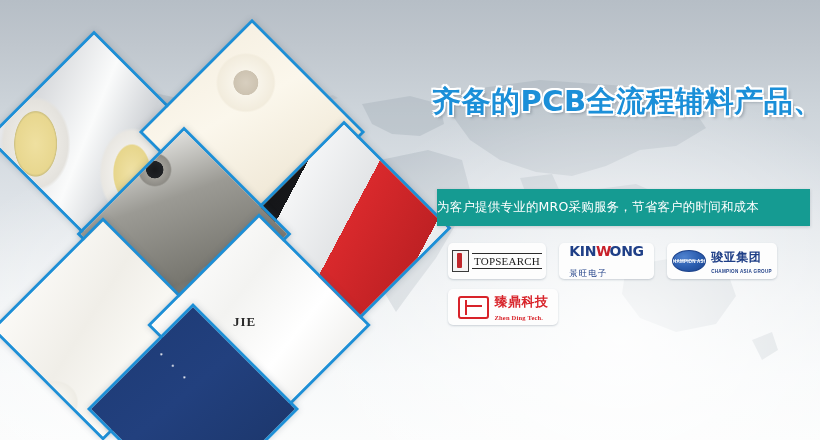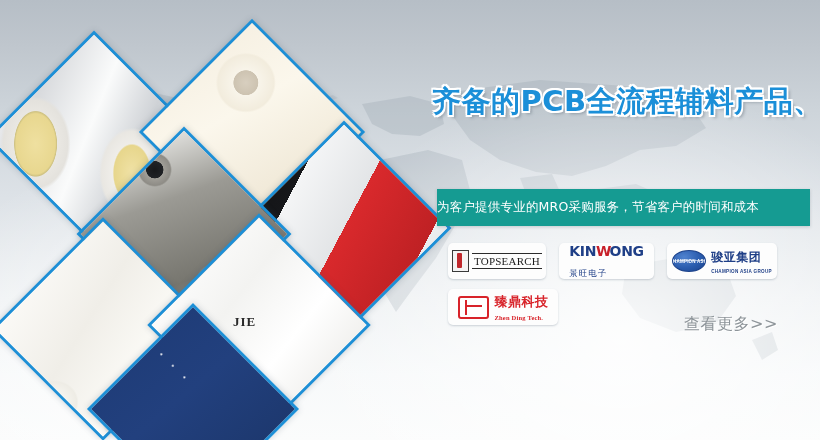--- a/index.html
+++ b/index.html
@@ -410,15 +410,14 @@
           <div class="zd-mark"></div>
           <div class="zd-txt">
             <div class="zd-cn">臻鼎科技</div>
             <div class="zd-en">Zhen Ding Tech.</div>
           </div>
         </div>
       </div>
     </div>
   </div>
 
-  <div class="more">查看更多&gt;&gt;</div>
 
 </div>
 
 </body></html>

